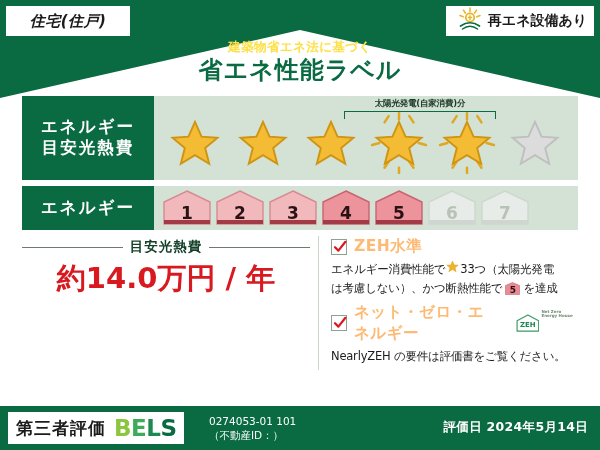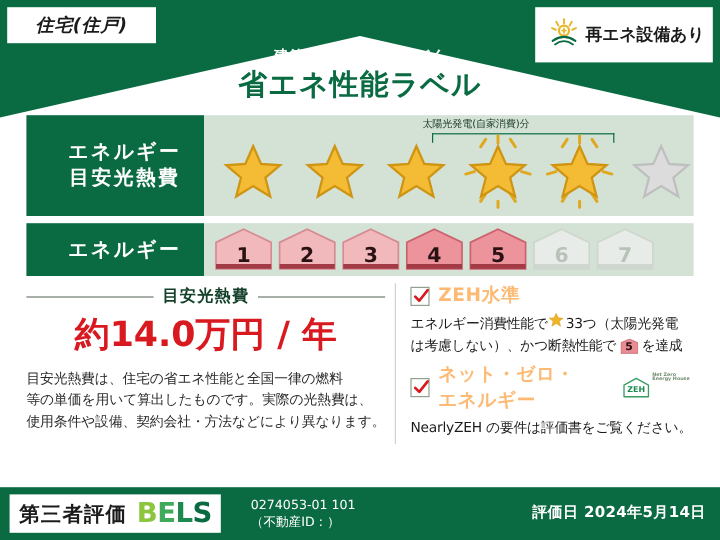--- a/index.html
+++ b/index.html
@@ -10,56 +10,56 @@
   }
   #label-root{position:absolute;inset:0;background:#0a6b42;}
 
   
   .badge{
     position:absolute;background:#ffffff;display:flex;align-items:center;
     justify-content:center;box-sizing:border-box;
   }
   #badge-housing{left:6px;top:6px;width:124px;height:30px;}
   #badge-housing .t{font-size:15px;font-weight:bold;color:#1b1b1b;letter-spacing:.5px;font-style:italic;}
-  #badge-renew{right:6px;top:6px;width:148px;height:46px;gap:5px;padding-left:4px;}
+  #badge-renew{right:6px;top:6px;width:148px;height:30px;gap:5px;padding-left:4px;}
   #badge-renew .t{font-size:14px;font-weight:bold;color:#1b1b1b;letter-spacing:0px;}
 
   
   #house-shape{
     position:absolute;left:0;top:30px;width:600px;height:412px;background:#ffffff;
     clip-path:polygon(0% 16.5%, 50% 0%, 100% 16.5%, 100% 100%, 0% 100%);
   }
   
   #house-inner{
     position:absolute;left:8px;top:40px;width:584px;height:396px;background:#ffffff;
     clip-path:polygon(0% 16.5%, 50% 0%, 100% 16.5%, 100% 100%, 0% 100%);
   }
 
   
   #title-wrap{position:absolute;left:0;top:40px;width:600px;text-align:center;}
-  #title-sub{font-size:12.5px;font-weight:bold;color:#ffffff;letter-spacing:.4px;line-height:1.1;}
+  #title-sub{font-size:12.5px;font-weight:bold;color:#fde047;letter-spacing:.4px;line-height:1.1;}
   #title-main{font-size:24px;font-weight:bold;color:#0a6b42;letter-spacing:1px;margin-top:3px;line-height:1.1;}
 
   
   #content{position:absolute;left:22px;top:96px;width:556px;}
 
   .perf-row{display:flex;align-items:stretch;margin-bottom:6px;}
   .perf-key{
     background:#0a6b42;color:#fff;display:flex;flex-direction:column;
     align-items:center;justify-content:center;flex:0 0 132px;
-    font-size:16.5px;font-weight:bold;letter-spacing:2px;line-height:1.25;padding-left:16px;
+    font-size:16.5px;font-weight:bold;letter-spacing:2px;line-height:1.25;
   }
   .perf-val{flex:1;background:#d3e2d4;position:relative;}
 
   
   #row-energy .perf-key{height:84px;}
   #row-energy .perf-val{height:84px;}
   #solar-note{
-    position:absolute;left:182px;top:2px;width:168px;
-    font-size:8.5px;font-weight:normal;color:#1b3a27;letter-spacing:-.2px;white-space:nowrap;
+    position:absolute;left:182px;top:2px;width:168px;text-align:center;
+    font-size:8.5px;font-weight:bold;color:#1b3a27;letter-spacing:-.2px;white-space:nowrap;
   }
   #solar-bracket{
     position:absolute;left:190px;top:15px;width:152px;height:8px;
     border:1.5px solid #0a6b42;border-bottom:none;box-sizing:border-box;
   }
   #stars{position:absolute;left:8px;top:16px;display:flex;align-items:center;gap:2px;}
   .star-cell{position:relative;width:66px;height:62px;}
 
   
   #row-insul .perf-key{height:44px;}
@@ -279,25 +279,20 @@
 
     <div id="lower">
 
       <div id="lower-left">
         <div id="cost-head">
           <span class="rule"></span>
           <span class="t">目安光熱費</span>
           <span class="rule"></span>
         </div>
         <div id="cost-value">約14.0万円 / 年</div>
-        <div id="cost-note">
-          <div>目安光熱費は、住宅の省エネ性能と全国一律の燃料</div>
-          <div>等の単価を用いて算出したものです。実際の光熱費は、</div>
-          <div>使用条件や設備、契約会社・方法などにより異なります。</div>
-        </div>
       </div>
 
       <div id="lower-right">
 
         <div class="zeh-block">
           <div class="zeh-title">
             <span class="chk">
               <svg width="14" height="14" viewBox="0 0 14 14">
                 <path d="M2 7.2 L5.4 10.6 L12.4 1.8" fill="none" stroke="#d81920" stroke-width="2.2" stroke-linecap="round" stroke-linejoin="round"></path>
               </svg>

